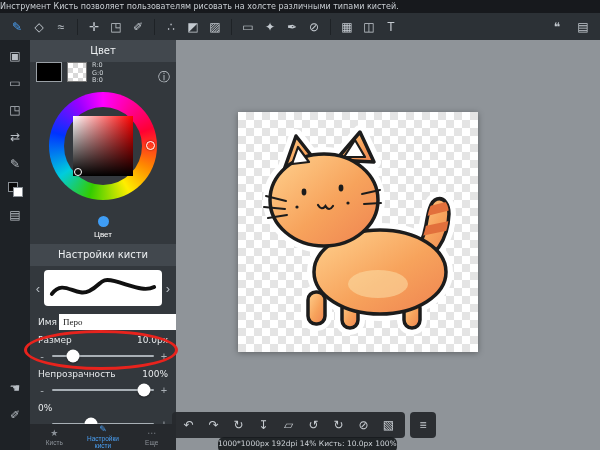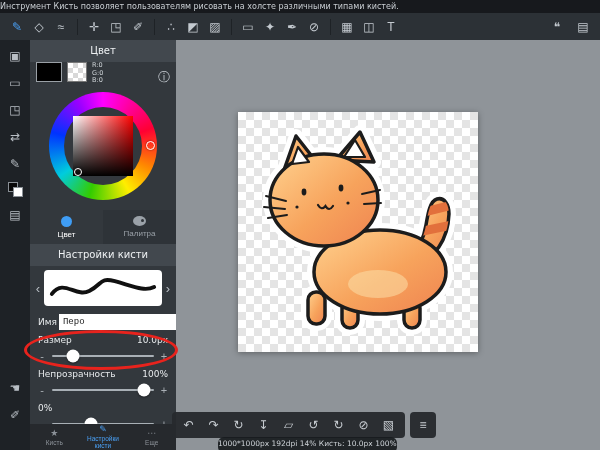--- a/index.html
+++ b/index.html
@@ -46,21 +46,21 @@
   .ctab.inactive{color:#9aa1a8;background:#2e3338}
   .ctab .pal{width:13px;height:10px;border-radius:50%;background:#9aa1a8;position:relative}
   .ctab .pal::after{content:"";position:absolute;right:2px;top:3px;width:3px;height:3px;border-radius:50%;background:#2e3338}
 
   .preview-row{height:44px;display:flex;align-items:center;padding:0 2px}
   .arrow-btn{width:12px;background:none;border:none;color:#b9bfc5;font-size:13px;cursor:pointer;padding:0}
   .preview{flex:1;height:36px;background:#fff;border-radius:4px;overflow:hidden}
   .preview svg{display:block;width:100%;height:100%}
 
   .name-row{height:24px;display:flex;align-items:center;gap:2px;padding:0 8px;font-size:9px}
-  .name-input{flex:1;height:16px;border:none;background:#fff;font-size:9px;padding:0 4px;color:#222;font-family:Liberation Mono, monospace}
+  .name-input{flex:1;height:16px;border:none;background:#fff;font-size:9px;padding:0 4px;color:#222;font-family:Liberation Serif, serif}
 
   .slider-row{height:34px;padding:0 8px 0}
   .sl-top{display:flex;justify-content:space-between;font-size:9px;line-height:13px}
   .sl-bar{display:flex;align-items:center;height:18px;gap:6px}
   .minus,.plus{color:#aab0b6;font-size:11px;background:none;border:none;width:8px;padding:0;cursor:pointer}
   .track{flex:1;height:2px;background:#a9b0b6;border-radius:1px;position:relative}
   .knob{position:absolute;top:50%;width:13px;height:13px;background:#fff;border-radius:50%;transform:translate(-50%,-50%);box-shadow:0 1px 2px rgba(0,0,0,.45);cursor:pointer}
 
   .panel-tabs{position:absolute;left:0;right:0;bottom:0;height:26px;background:#26292d;display:flex}
   .ptab{flex:1;display:flex;flex-direction:column;align-items:center;justify-content:center;gap:1px;background:none;border:none;color:#8c9299;font-size:6.5px;cursor:pointer}
@@ -151,24 +151,20 @@
       <div class="sv"></div>
       <div class="hue-knob"></div>
       <div class="sv-knob"></div>
     </div>
 
     <div class="color-tabs">
       <button class="ctab">
         <span class="dot"></span>
         <span>Цвет</span>
       </button>
-      <button class="ctab inactive">
-        <span class="pal"></span>
-        <span>Палитра</span>
-      </button>
     </div>
 
     <div class="sec-h">Настройки кисти</div>
 
     <div class="preview-row">
       <button class="arrow-btn">‹</button>
       <div class="preview">
         <svg viewBox="0 0 120 36">
           <path d="M8,24 C20,8 32,28 46,21 C60,14 56,7 72,11 C90,16 102,22 112,17" fill="none" stroke="#111" stroke-width="4" stroke-linecap="round"></path>
           <path d="M8,24 C20,8 32,28 46,21" fill="none" stroke="#111" stroke-width="2" stroke-linecap="round"></path>

